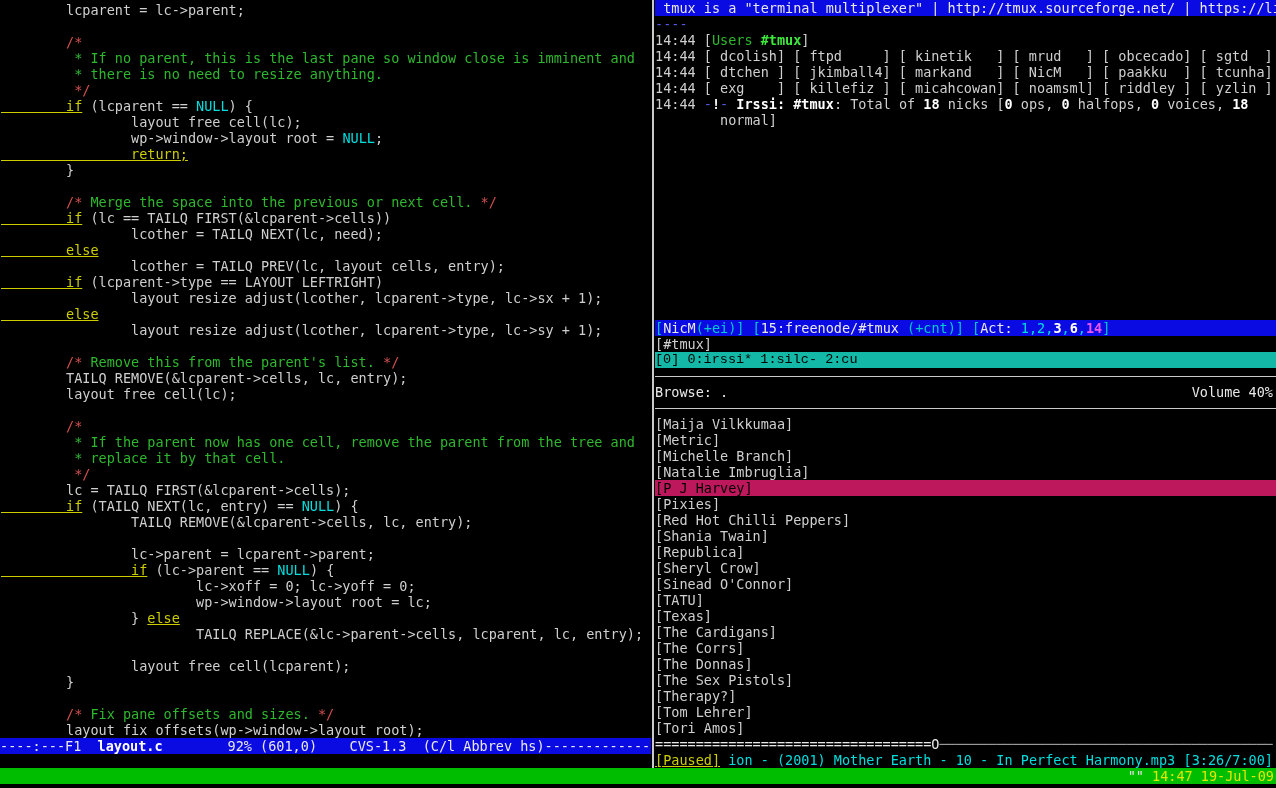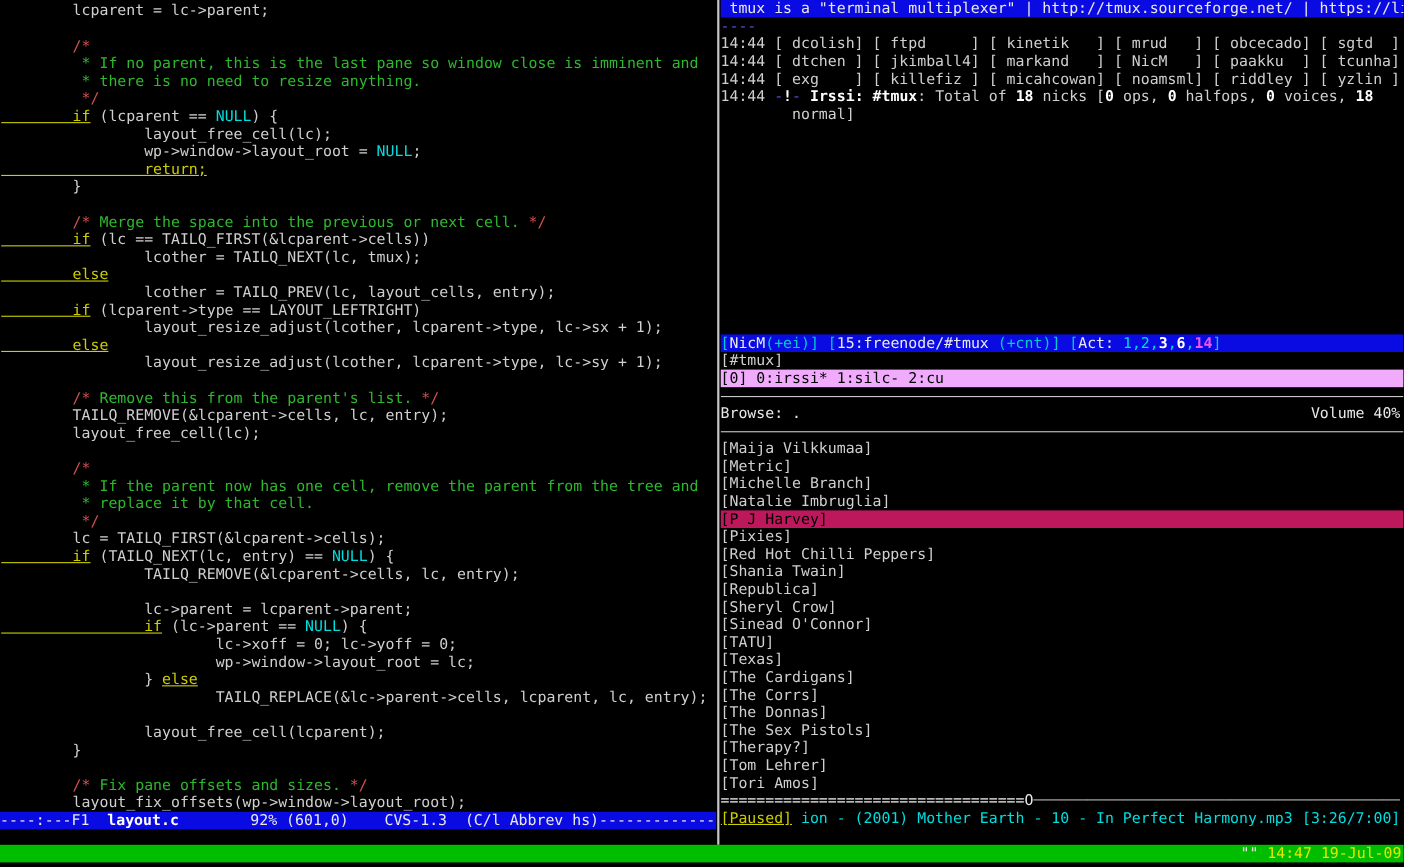--- a/index.html
+++ b/index.html
@@ -19,21 +19,21 @@
   .c-y{color:#cdcd00;text-decoration:underline;}
   .c-Y{color:#e6e600;}
   .c-c{color:#00cdcd;}
   .c-C{color:#00dede;}
   .c-r{color:#d34f4f;}
   .c-b{color:#5555dd;}
   .c-m{color:#ee55ee;font-weight:bold;}
   .c-k{color:#000000;} 
   
   .bg-blue{background:#0a0ae2;}
-  .bg-cyan{background:#f0abfc;}
+  .bg-cyan{background:#14b8a6;font-family:Liberation Mono, monospace;}
   .bg-sel{background:#be185d;}
   .rule::after{content:"";position:absolute;left:0;right:0;top:8px;height:1px;background:#c9c9c9;}
   
   #editor-code{position:absolute;left:1px;top:2px;width:680px;overflow:hidden;}
   #editor-modeline{position:absolute;left:0;top:738px;width:651px;height:16px;background:#0a0ae2;white-space:pre;overflow:hidden;}
   #pane-divider{position:absolute;left:652px;top:0;width:2px;height:768px;background:#c9c9c9;}
   #right-pane{position:absolute;left:655px;top:0;width:621px;height:768px;overflow:hidden;}
   #tmux-bar{position:absolute;left:0;top:768px;width:1276px;height:16px;background:#00bd00;white-space:pre;overflow:hidden;}
   #tmux-bar .rt{right:2px;}
 </style>
@@ -48,21 +48,21 @@
     <div class="trow"><span class="c-g">         * there is no need to resize anything.</span></div>
     <div class="trow"><span class="c-r">         */</span></div>
     <div class="trow"><span class="c-y">        if</span><span class="c-d"> (lcparent == </span><span class="c-C">NULL</span><span class="c-d">) {</span></div>
     <div class="trow"><span class="c-d">                layout_free_cell(lc);</span></div>
     <div class="trow"><span class="c-d">                wp-&gt;window-&gt;layout_root = </span><span class="c-C">NULL</span><span class="c-d">;</span></div>
     <div class="trow"><span class="c-y">                return;</span></div>
     <div class="trow"><span class="c-d">        }</span></div>
     <div class="trow"></div>
     <div class="trow"><span class="c-r">        /*</span><span class="c-g"> Merge the space into the previous or next cell. </span><span class="c-r">*/</span></div>
     <div class="trow"><span class="c-y">        if</span><span class="c-d"> (lc == TAILQ_FIRST(&amp;lcparent-&gt;cells))</span></div>
-    <div class="trow"><span class="c-d">                lcother = TAILQ_NEXT(lc, tmux);</span></div>
+    <div class="trow"><span class="c-d">                lcother = TAILQ_NEXT(lc, need);</span></div>
     <div class="trow"><span class="c-y">        else</span></div>
     <div class="trow"><span class="c-d">                lcother = TAILQ_PREV(lc, layout_cells, entry);</span></div>
     <div class="trow"><span class="c-y">        if</span><span class="c-d"> (lcparent-&gt;type == LAYOUT_LEFTRIGHT)</span></div>
     <div class="trow"><span class="c-d">                layout_resize_adjust(lcother, lcparent-&gt;type, lc-&gt;sx + 1);</span></div>
     <div class="trow"><span class="c-y">        else</span></div>
     <div class="trow"><span class="c-d">                layout_resize_adjust(lcother, lcparent-&gt;type, lc-&gt;sy + 1);</span></div>
     <div class="trow"></div>
     <div class="trow"><span class="c-r">        /*</span><span class="c-g"> Remove this from the parent's list. </span><span class="c-r">*/</span></div>
     <div class="trow"><span class="c-d">        TAILQ_REMOVE(&amp;lcparent-&gt;cells, lc, entry);</span></div>
     <div class="trow"><span class="c-d">        layout_free_cell(lc);</span></div>
@@ -86,20 +86,21 @@
     <div class="trow"><span class="c-d">        }</span></div>
     <div class="trow"></div>
     <div class="trow"><span class="c-r">        /*</span><span class="c-g"> Fix pane offsets and sizes. </span><span class="c-r">*/</span></div>
     <div class="trow"><span class="c-d">        layout_fix_offsets(wp-&gt;window-&gt;layout_root);</span></div>
   </div>
 <div id="editor-modeline"><span class="c-q">----:---F1  </span><span class="c-w">layout.c</span><span class="c-q">        92% (601,0)    CVS-1.3  (C/l Abbrev hs)---------------------------------</span></div>
 <div id="pane-divider"></div>
 <div id="right-pane">
     <div class="trow bg-blue"><span class="c-q"> tmux is a "terminal multiplexer" | http://tmux.sourceforge.net/ | https://li</span></div>
     <div class="trow"><span class="c-b">----</span></div>
+    <div class="trow"><span class="c-d">14:44 [</span><span class="c-g">Users</span><span class="c-d"> </span><span class="c-G">#tmux</span><span class="c-d">]</span></div>
     <div class="trow"><span class="c-d">14:44 [ dcolish] [ ftpd     ] [ kinetik   ] [ mrud   ] [ obcecado] [ sgtd  ]</span></div>
     <div class="trow"><span class="c-d">14:44 [ dtchen ] [ jkimball4] [ markand   ] [ NicM   ] [ paakku  ] [ tcunha]</span></div>
     <div class="trow"><span class="c-d">14:44 [ exg    ] [ killefiz ] [ micahcowan] [ noamsml] [ riddley ] [ yzlin ]</span></div>
     <div class="trow"><span class="c-d">14:44 </span><span class="c-b">-</span><span class="c-w">!</span><span class="c-b">-</span><span class="c-d"> </span><span class="c-w">Irssi: #tmux</span><span class="c-d">: Total of </span><span class="c-w">18</span><span class="c-d"> nicks [</span><span class="c-w">0</span><span class="c-d"> ops, </span><span class="c-w">0</span><span class="c-d"> halfops, </span><span class="c-w">0</span><span class="c-d"> voices, </span><span class="c-w">18</span></div>
     <div class="trow"><span class="c-d">        normal]</span></div>
     <div class="trow"></div>
     <div class="trow"></div>
     <div class="trow"></div>
     <div class="trow"></div>
     <div class="trow"></div>

